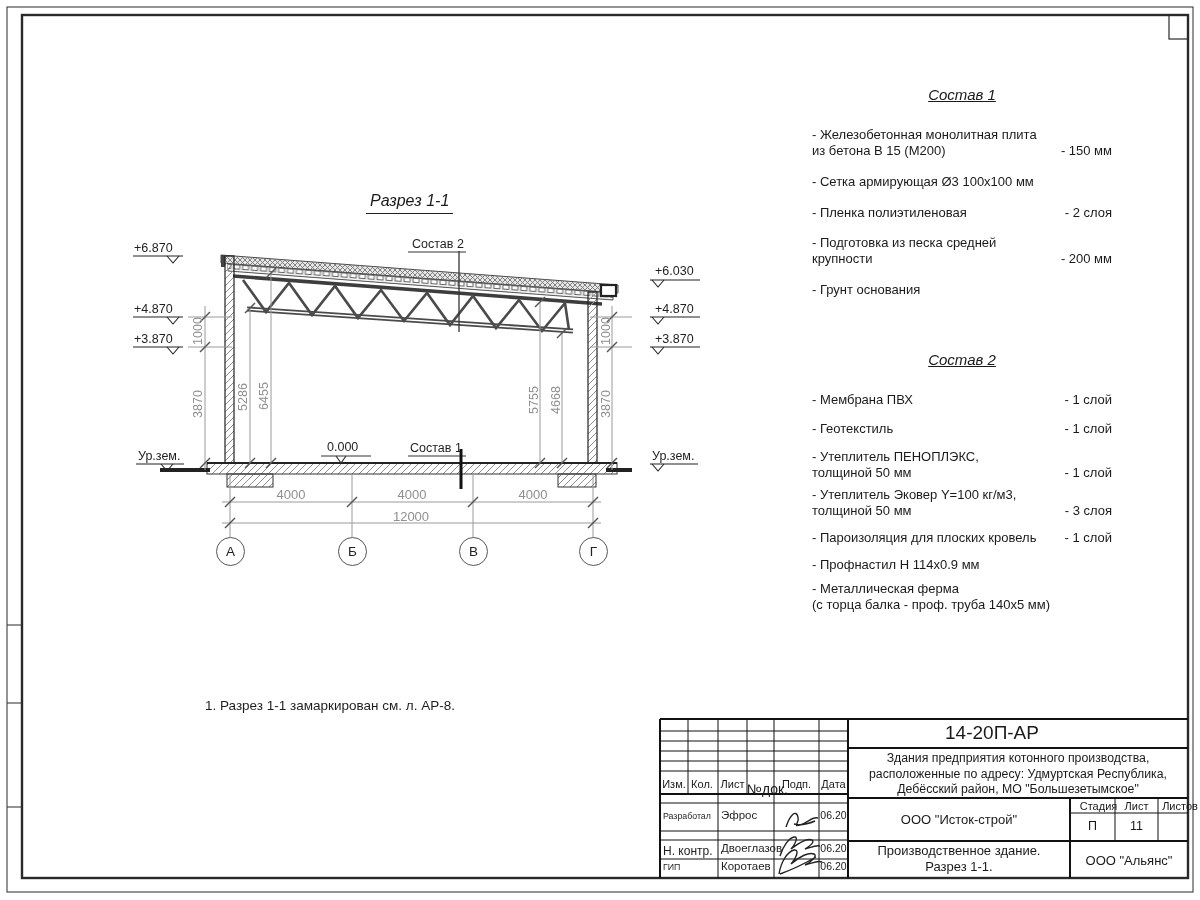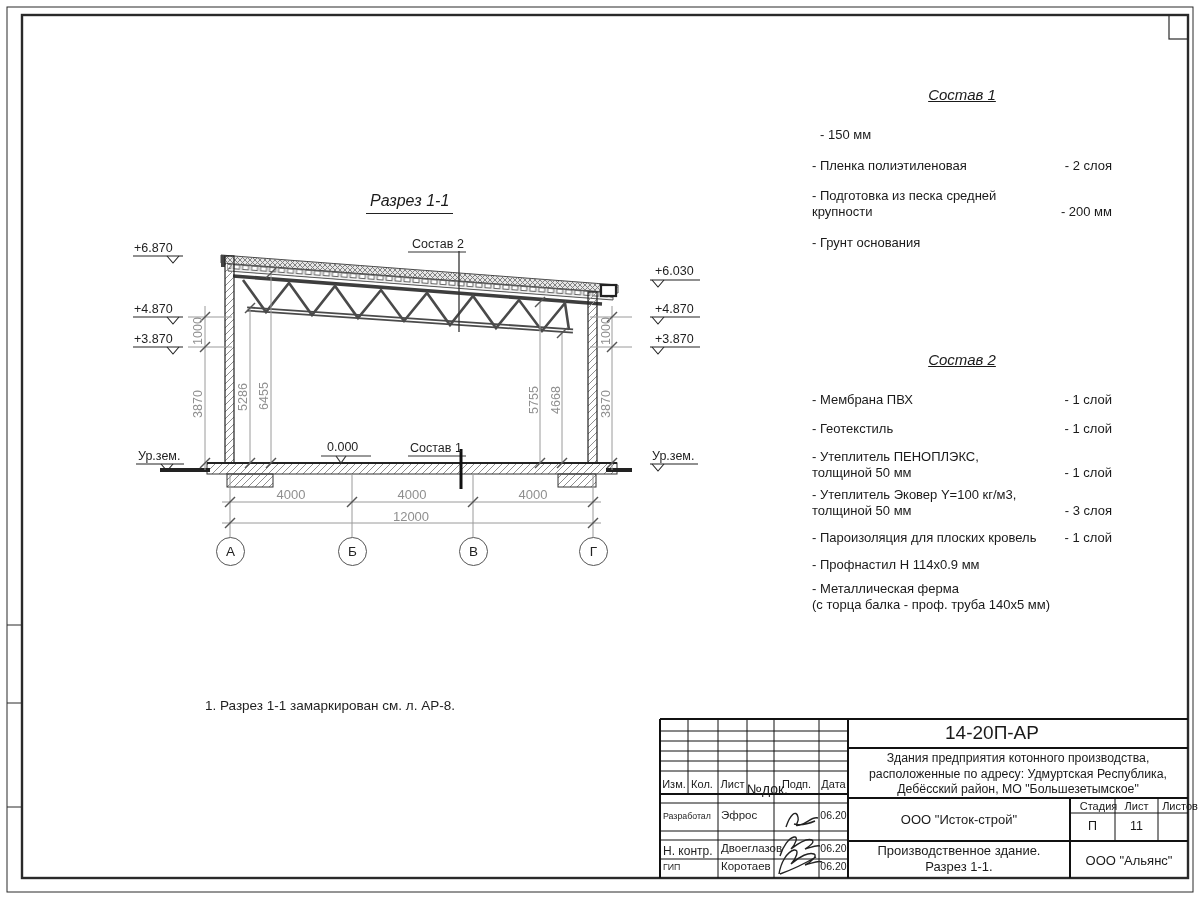--- a/index.html
+++ b/index.html
@@ -217,21 +217,27 @@
   <div class="hd" style="left:371px;top:509px;">12000</div>
 
   <div class="axis" style="left:216px;top:537px;">А</div>
   <div class="axis" style="left:338px;top:537px;">Б</div>
   <div class="axis" style="left:459px;top:537px;">В</div>
   <div class="axis" style="left:579px;top:537px;">Г</div>
 
   <div class="sostav" style="top:86px;">
     <div class="shead">Состав 1</div>
     <div class="srow" style="margin-bottom:15px;">
+      <span class="t">- Железобетонная  монолитная плита
+из бетона В 15 (М200)</span>
       <span class="v">- 150 мм</span>
+    </div>
+    <div class="srow" style="margin-bottom:15px;">
+      <span class="t">- Сетка армирующая Ø3 100х100 мм</span>
+      <span class="v"></span>
     </div>
     <div class="srow" style="margin-bottom:14px;">
       <span class="t">- Пленка полиэтиленовая</span>
       <span class="v">-  2 слоя</span>
     </div>
     <div class="srow" style="margin-bottom:15px;">
       <span class="t">- Подготовка из песка средней
 крупности</span>
       <span class="v">- 200 мм</span>
     </div>

